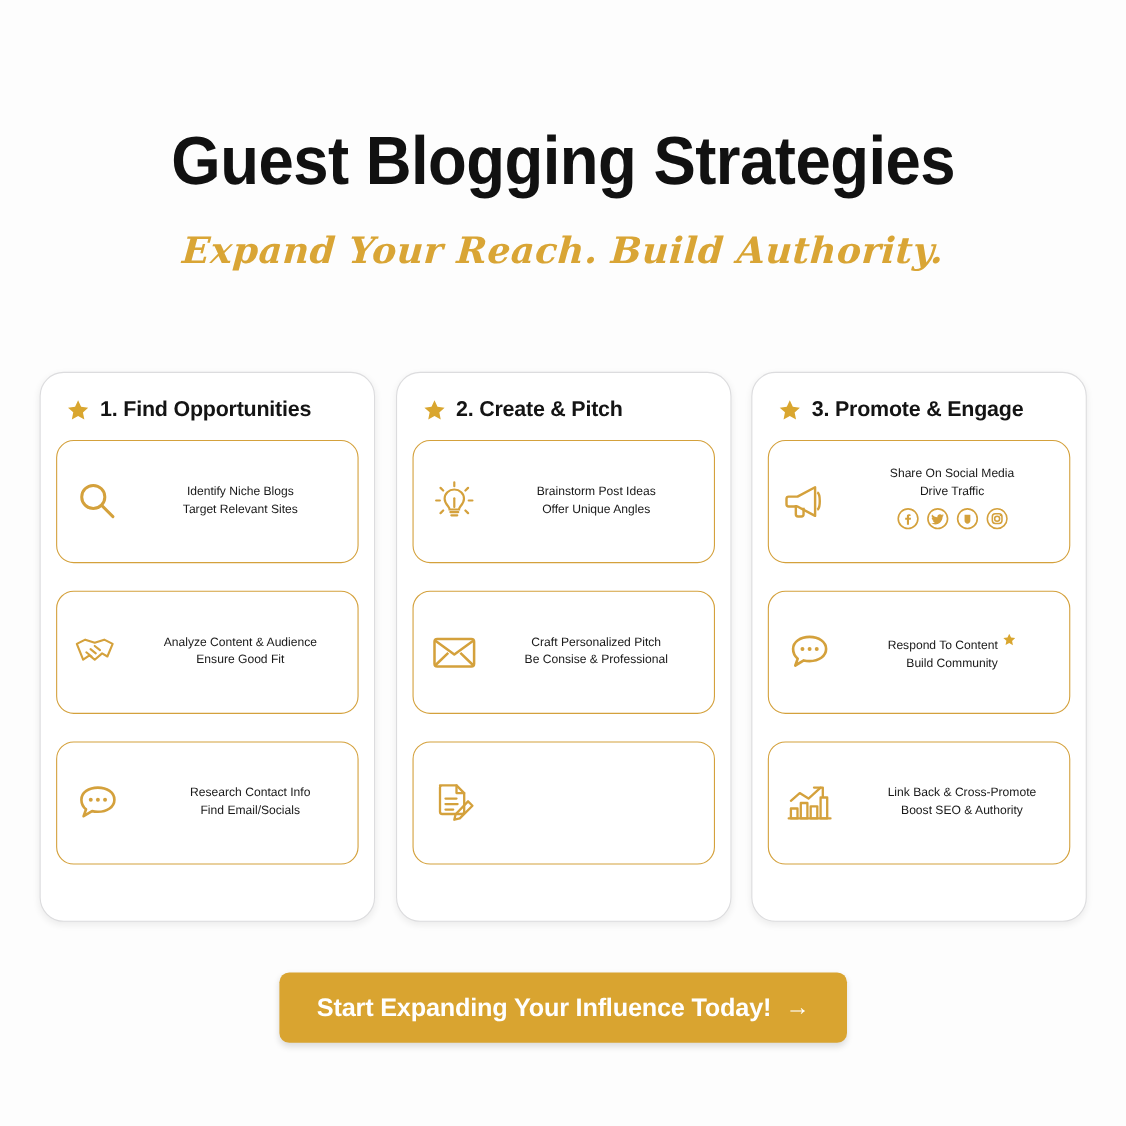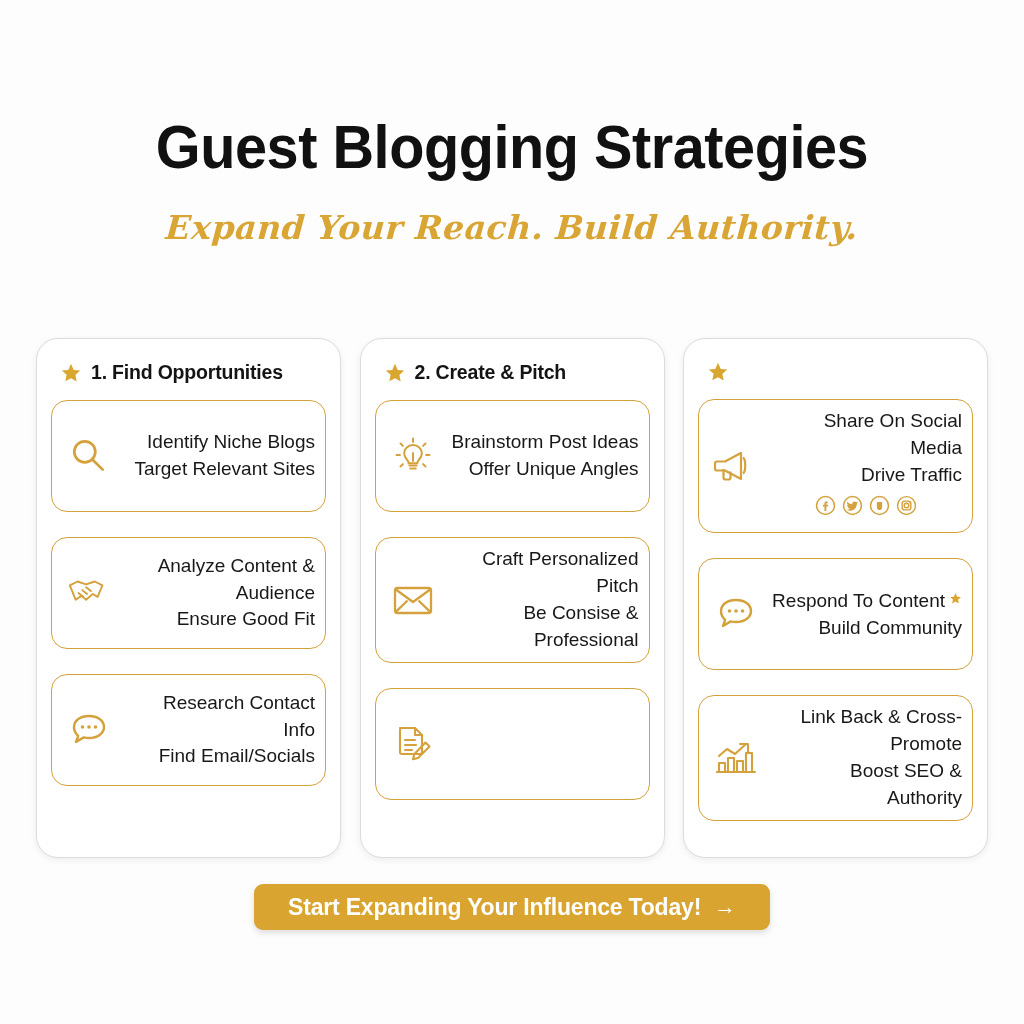--- a/index.html
+++ b/index.html
@@ -75,40 +75,40 @@
     margin-bottom:25px;
     display:flex;
     align-items:center;
     padding:8px 10px;
     gap:6px;
   }
   .item:last-child{margin-bottom:0;gap:24px;}
   .item .ico{flex:0 0 auto;width:54px;display:flex;justify-content:center;align-items:center;}
   .item .txt{
     flex:1 1 auto;
-    text-align:right;
-    font-size:19px;
+    text-align:center;
+    font-size:11px;
     line-height:1.42;
     color:#181818;
   }
   .item .txt .l2{display:block;}
   .socials{
     display:flex;justify-content:center;gap:6px;margin-top:6px;
   }
   .inline-star{margin-left:4px;vertical-align:2px;}
 
   
   .cta-wrap{position:absolute;left:0;top:884px;width:1024px;display:flex;justify-content:center;}
   .cta{
     background:#d9a430;
     color:#ffffff;
     border:none;
     border-radius:9px;
     padding:0 34px;
-    height:46px;
+    height:64px;
     display:flex;align-items:center;gap:13px;
     font-size:23px;
     font-weight:bold;
     letter-spacing:-0.2px;
     font-family:"Liberation Sans","DejaVu Sans",sans-serif;
     box-shadow:0 3px 6px rgba(0,0,0,0.13);
     cursor:pointer;
   }
   .cta .arrow{font-size:22px;font-weight:normal;}
 </style>
@@ -227,20 +227,21 @@
       </div>
     </div>
 
     <div class="card">
       <div class="card-head">
         <span class="star">
           <svg width="22" height="22" viewBox="0 0 24 24">
               <path d="M12 2l3 6.6 7 .8-5.2 4.8 1.4 7-6.2-3.5L5.8 21l1.4-7L2 9.4l7-.8z" fill="#d9a62f"></path>
             </svg>
         </span>
+        <span class="card-title">3. Promote &amp; Engage</span>
       </div>
 
       <div class="item">
         <span class="ico">
           <svg width="48" height="38" viewBox="0 0 48 38" fill="none" stroke="#d4a13c" stroke-width="2.2" stroke-linejoin="round">
             <path d="M5 14.5h8l16-8.5v26l-16-8.5H5c-1.1 0-2-.9-2-2v-5c0-1.1.9-2 2-2z"></path>
             <path d="M31 10.5c3 1.8 3 14.2 0 16"></path>
             <path d="M11.5 22v8.5c0 1.1.9 2 2 2h3c1.1 0 2-.9 2-2v-6"></path>
           </svg>
         </span>

